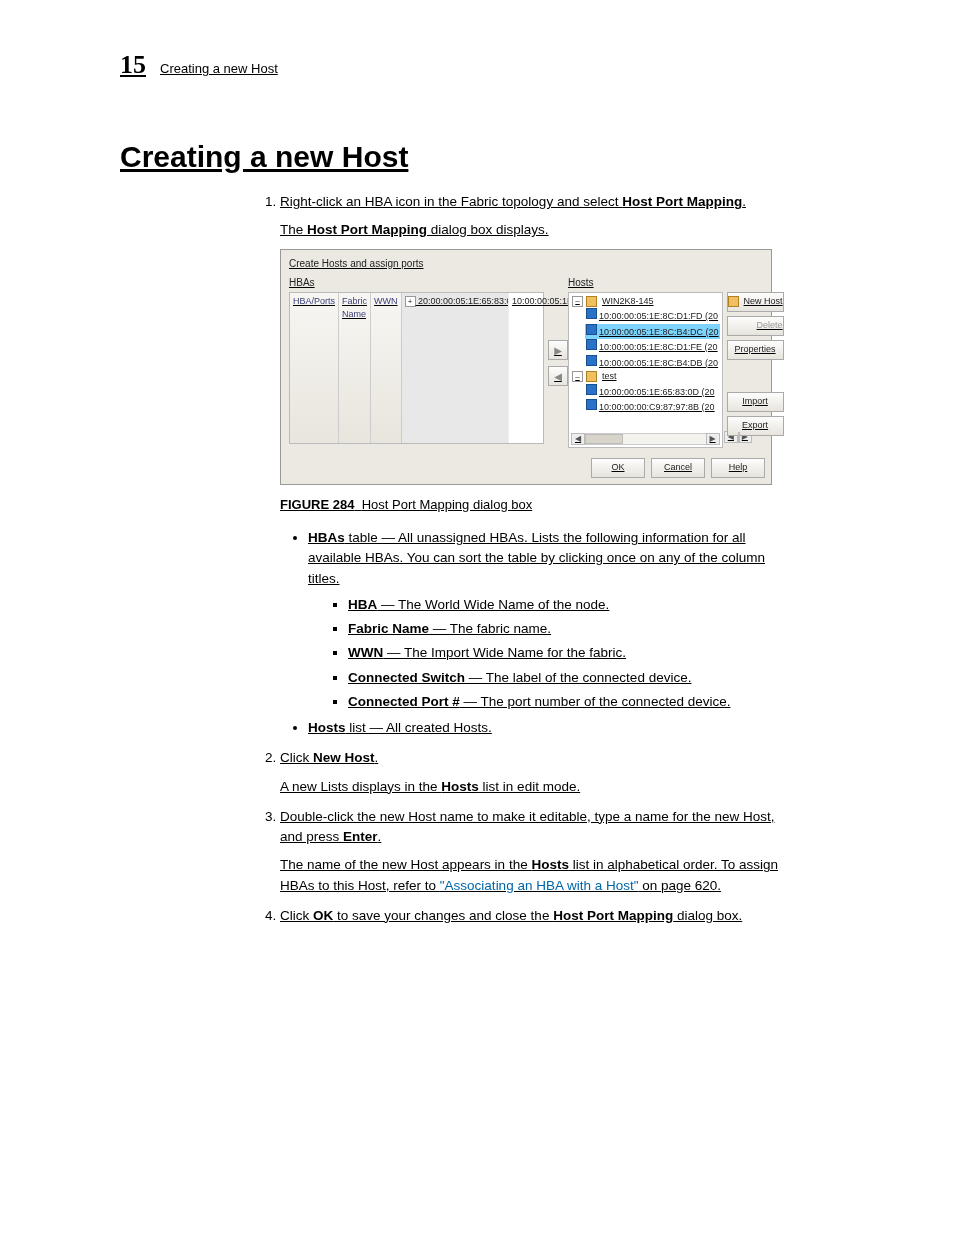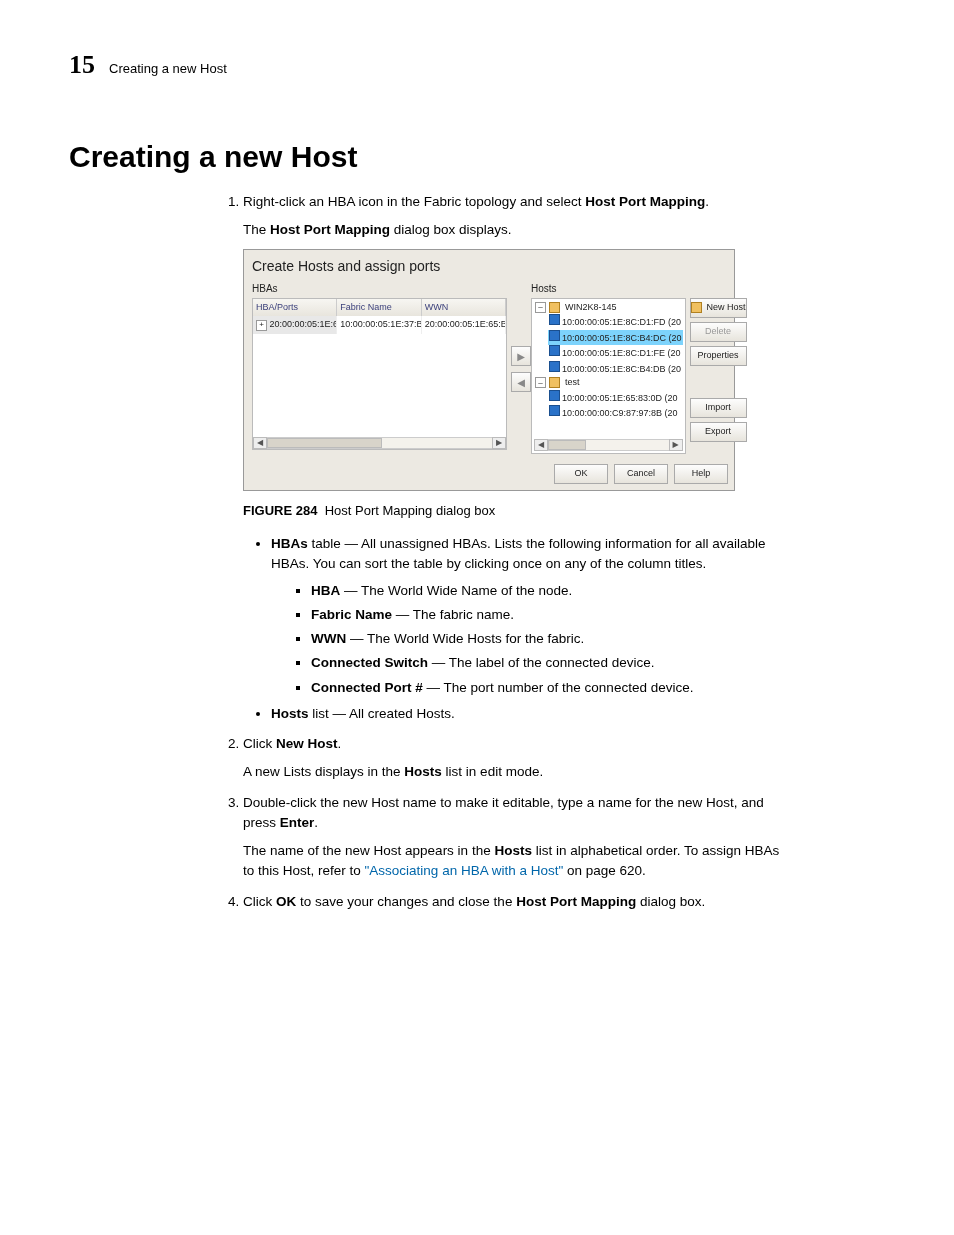--- a/index.html
+++ b/index.html
@@ -4,23 +4,24 @@
 <style>
   body {
     font-family: Arial, Helvetica, sans-serif;
     margin: 0;
     background: #fff;
     color: #000;
   }
   .page {
     width: 875px;
     min-height: 1235px;
-    padding: 50px 90px 60px 69px;
+    padding: 50px 90px 60px 120px;
     box-sizing: border-box;
     position: relative;
+    text-decoration: underline;
   }
   .header {
     display: flex;
     align-items: baseline;
     margin-bottom: 60px;
   }
   .chapter-num {
     font-size: 26px;
     font-weight: bold;
     margin-right: 14px;
@@ -40,21 +41,20 @@
     font-size: 13.5px;
     line-height: 1.5;
   }
   .body p { margin: 0 0 10px 0; }
   ol.steps {
     padding-left: 20px;
     margin: 0;
   }
   ol.steps > li {
     margin-bottom: 10px;
-    margin-left: 14px;
   }
   ol.steps > li > p { margin: 8px 0; }
   ul.bullets {
     list-style: disc;
     padding-left: 28px;
     margin: 8px 0;
   }
   ul.bullets > li { margin-bottom: 4px; }
   ul.squares {
     list-style: square;
@@ -72,43 +72,43 @@
   
   .screenshot {
     width: 490px;
     border: 1px solid #999;
     background: #ece9e2;
     font-size: 10px;
     font-family: Tahoma, Arial, sans-serif;
     color: #222;
     margin: 8px 0 4px 0;
   }
-  .ss-title { padding: 6px 8px 4px 8px; font-size: 14px; }
+  .ss-title { padding: 6px 8px 4px 8px; font-size: 10px; }
   .ss-body { display: flex; align-items: stretch; }
   .ss-col-left { width: 255px; padding: 0 4px 4px 8px; }
   .ss-col-mid { width: 22px; display: flex; flex-direction: column; justify-content: center; gap: 6px; }
   .ss-col-hosts { flex: 1; padding: 0 4px 4px 0; }
   .ss-col-btns { width: 72px; padding: 0 6px 4px 0; display: flex; flex-direction: column; gap: 4px; }
   .ss-label { font-size: 10px; margin-bottom: 2px; }
   .ss-btn {
     display: flex; align-items: center; justify-content: center;
     height: 18px; border: 1px solid #aaa;
     background: linear-gradient(#fdfdfd,#e7e4dc);
     font-size: 9px; white-space: nowrap; gap: 3px;
   }
-  .ss-btn.disabled { color: #999; }
+  .ss-btn.disabled { color: #999; justify-content: flex-end; }
   .midbtn {
     width: 18px; height: 18px; border: 1px solid #aaa;
     background: linear-gradient(#fdfdfd,#e7e4dc);
     display:flex; align-items:center; justify-content:center;
     color: #888; font-size: 10px;
   }
   .ss-table {
     background: #fff; border: 1px solid #bbb; height: 150px;
-    display:flex; flex-direction:column;
+    display:flex; flex-direction:row;
   }
   .ss-thead { display:flex; background: linear-gradient(#f7f6f2,#e8e5dd); font-size:9px; }
   .ss-th { flex:1; border-right:1px solid #ccc; padding:2px 3px; color:#3a3f7a; }
   .ss-tr { display:flex; font-size:9px; }
   .ss-td { flex:1; border-right:1px solid #eee; padding:2px 3px; overflow:hidden; white-space:nowrap; }
   .ss-td.sel { background:#e8e8e8;}
   .ss-scroll { height:12px; display:flex; margin-top:auto;}
   .ss-scroll .arrow { width:12px; border:1px solid #bbb; background:#eee; display:flex;align-items:center;justify-content:center;font-size:8px;color:#555;}
   .ss-scroll .track { flex:1; border-top:1px solid #ccc; border-bottom:1px solid #ccc; background:#f4f2ec; position:relative;}
   .ss-scroll .thumb { position:absolute; left:0; top:0; bottom:0; width:50%; background:#d8d4ca; border:1px solid #bbb;}
@@ -264,21 +264,21 @@
           <span class="flabel">FIGURE 284</span>&nbsp;&nbsp;<span>Host Port Mapping dialog box</span>
         </div>
 
 
         <ul class="bullets">
           <li>
             <b>HBAs</b><span> table — All unassigned HBAs. Lists the following information for all available HBAs. You can sort the table by clicking once on any of the column titles.</span>
             <ul class="squares">
               <li><b>HBA</b><span> — The World Wide Name of the node.</span></li>
               <li><b>Fabric Name</b><span> — The fabric name.</span></li>
-              <li><b>WWN</b><span> — The World Wide Hosts for the fabric.</span></li>
+              <li><b>WWN</b><span> — The Import Wide Name for the fabric.</span></li>
               <li><b>Connected Switch</b><span> — The label of the connected device.</span></li>
               <li><b>Connected Port #</b><span> — The port number of the connected device.</span></li>
             </ul>
           </li>
           <li><b>Hosts</b><span> list — All created Hosts.</span></li>
         </ul>
       </li>
 
       <li>
         <span>Click </span><b>New Host</b><span>.</span>

